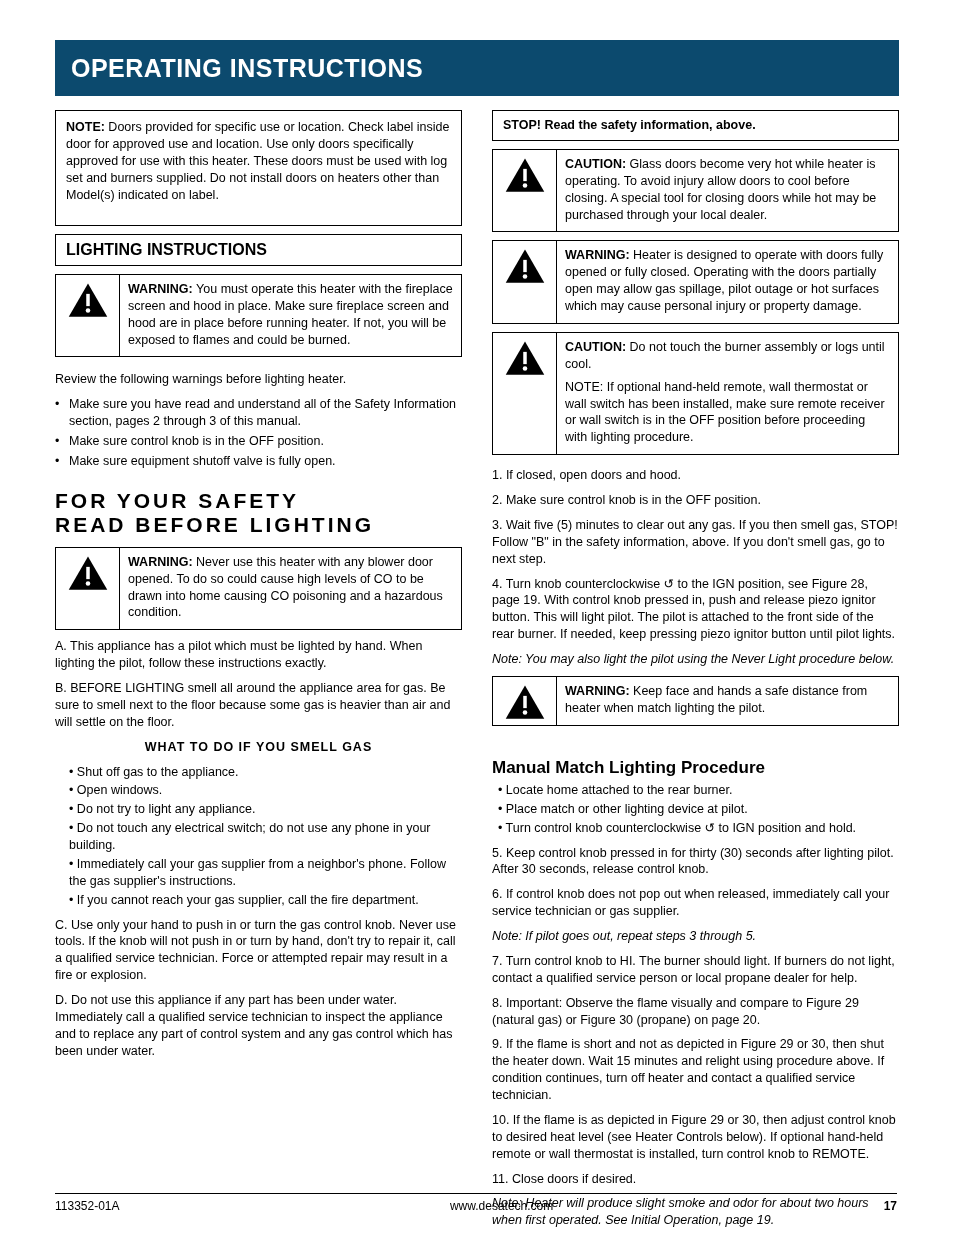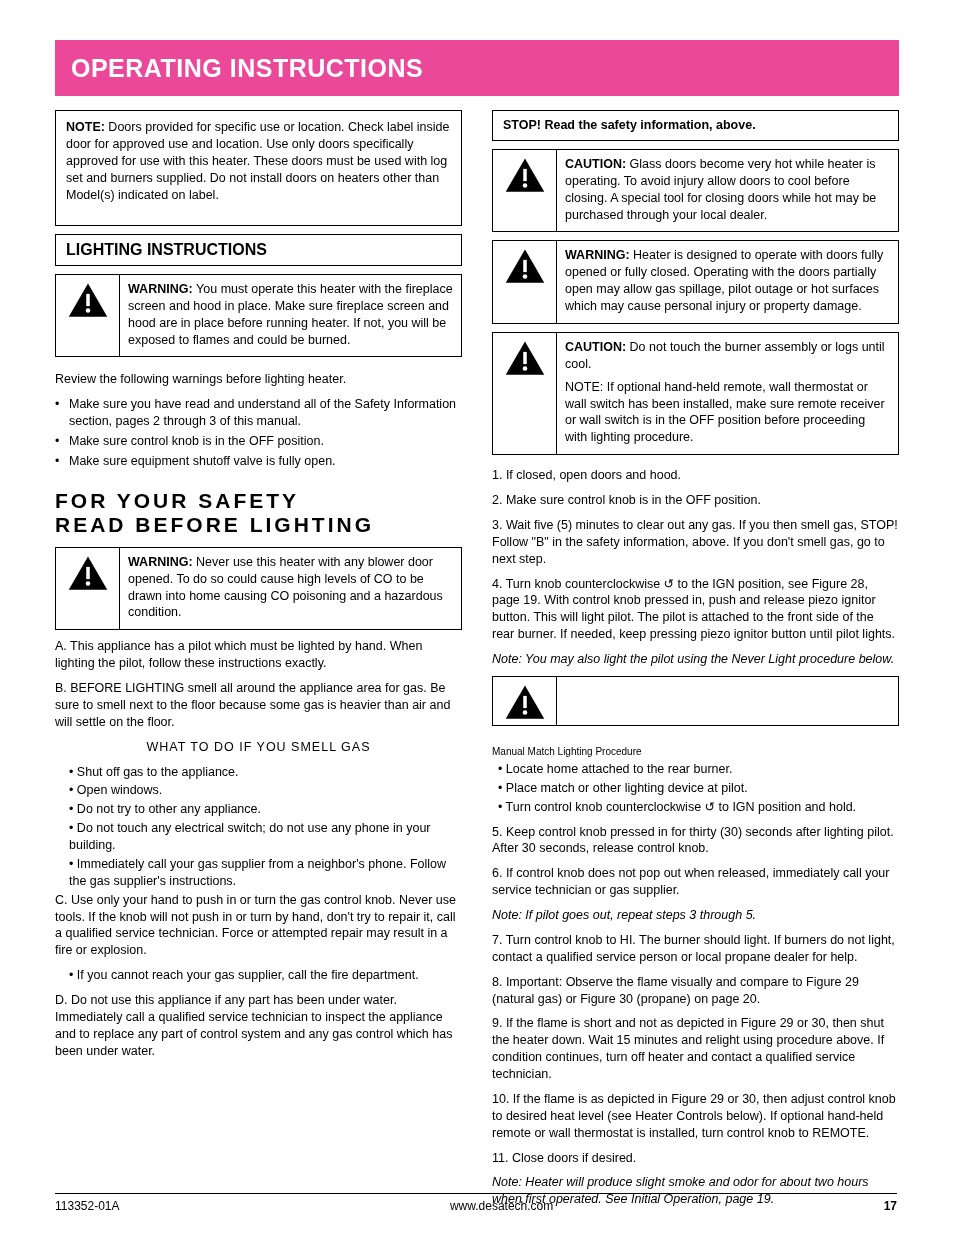--- a/index.html
+++ b/index.html
@@ -6,21 +6,21 @@
   body {
     width: 954px;
     height: 1235px;
     background: #fff;
     font-family: Arial, Helvetica, sans-serif;
     color: #000;
     position: relative;
     padding: 40px 55px 40px 55px;
   }
   .titlebar {
-    background: #ec4899;
+    background: #0c4a6e;
     color: #fff;
     height: 56px;
     display: flex;
     align-items: center;
     padding-left: 16px;
     font-size: 25px;
     font-weight: bold;
     letter-spacing: 0.5px;
     margin-bottom: 14px;
   }
@@ -78,23 +78,23 @@
   }
   .li {
     font-size: 12.5px;
     line-height: 1.35;
     display: flex;
     margin-bottom: 3px;
   }
   .li .dot { width: 14px; flex-shrink: 0; }
   .li .txt { flex: 1; }
   .subhead {
-    font-size: 10px;
-    font-weight: normal;
-    margin: 12px 0 4px 0;
+    font-size: 17px;
+    font-weight: bold;
+    margin: 24px 0 4px 0;
   }
   .footer {
     position: absolute;
     left: 55px; right: 57px;
     bottom: 22px;
     border-top: 1px solid #000;
     padding-top: 5px;
     display: flex;
     justify-content: space-between;
     font-size: 12px;
@@ -162,28 +162,28 @@
             </svg>
         </span>
       </div>
       <div class="warn-body">
         <span class="wlvl" style="display:inline;">WARNING: </span><span>Never use this heater with any blower door opened. To do so could cause high levels of CO to be drawn into home causing CO poisoning and a hazardous condition.</span>
       </div>
     </div>
 
     <div class="p">A. This appliance has a pilot which must be lighted by hand. When lighting the pilot, follow these instructions exactly.</div>
     <div class="p">B. BEFORE LIGHTING smell all around the appliance area for gas. Be sure to smell next to the floor because some gas is heavier than air and will settle on the floor.</div>
-    <div class="p" style="text-align:center; font-weight:normal; letter-spacing:1px;">WHAT TO DO IF YOU SMELL GAS</div>
+    <div class="p" style="text-align:center; font-weight:bold; letter-spacing:1px;">WHAT TO DO IF YOU SMELL GAS</div>
     <div class="p" style="margin-bottom:2px; padding-left:14px;">• Shut off gas to the appliance.</div>
     <div class="p" style="margin-bottom:2px; padding-left:14px;">• Open windows.</div>
-    <div class="p" style="margin-bottom:2px; padding-left:14px;">• Do not try to other any appliance.</div>
+    <div class="p" style="margin-bottom:2px; padding-left:14px;">• Do not try to light any appliance.</div>
     <div class="p" style="margin-bottom:2px; padding-left:14px;">• Do not touch any electrical switch; do not use any phone in your building.</div>
     <div class="p" style="margin-bottom:2px; padding-left:14px;">• Immediately call your gas supplier from a neighbor's phone. Follow the gas supplier's instructions.</div>
+    <div class="p" style="padding-left:14px;">• If you cannot reach your gas supplier, call the fire department.</div>
     <div class="p">C. Use only your hand to push in or turn the gas control knob. Never use tools. If the knob will not push in or turn by hand, don't try to repair it, call a qualified service technician. Force or attempted repair may result in a fire or explosion.</div>
-    <div class="p" style="padding-left:14px;">• If you cannot reach your gas supplier, call the fire department.</div>
     <div class="p">D. Do not use this appliance if any part has been under water. Immediately call a qualified service technician to inspect the appliance and to replace any part of control system and any gas control which has been under water.</div>
 
   </div>
 
   <div class="col">
 
     <div class="boxed" style="font-weight:bold; padding:6px 10px;">
       <span>STOP! Read the safety information, above.</span>
     </div>
 
@@ -242,20 +242,23 @@
 
     <div class="warnrow">
       <div class="warn-iconcell">
         <span>
           <svg viewBox="0 0 48 42">
               <path d="M24 2 L46 40 L2 40 Z" fill="#000"></path>
               <rect x="22" y="14" width="4" height="14" fill="#fff"></rect>
               <circle cx="24" cy="33" r="2.6" fill="#fff"></circle>
             </svg>
         </span>
+      </div>
+      <div class="warn-body">
+        <span class="wlvl" style="display:inline;">WARNING: </span><span>Keep face and hands a safe distance from heater when match lighting the pilot.</span>
       </div>
     </div>
 
     <div class="subhead">Manual Match Lighting Procedure</div>
     <div class="p" style="margin-bottom:2px; padding-left:6px;">• Locate home attached to the rear burner.</div>
     <div class="p" style="margin-bottom:2px; padding-left:6px;">• Place match or other lighting device at pilot.</div>
     <div class="p" style="padding-left:6px;">• Turn control knob counterclockwise ↺ to IGN position and hold.</div>
 
     <div class="p">5. Keep control knob pressed in for thirty (30) seconds after lighting pilot. After 30 seconds, release control knob.</div>
     <div class="p">6. If control knob does not pop out when released, immediately call your service technician or gas supplier.</div>

